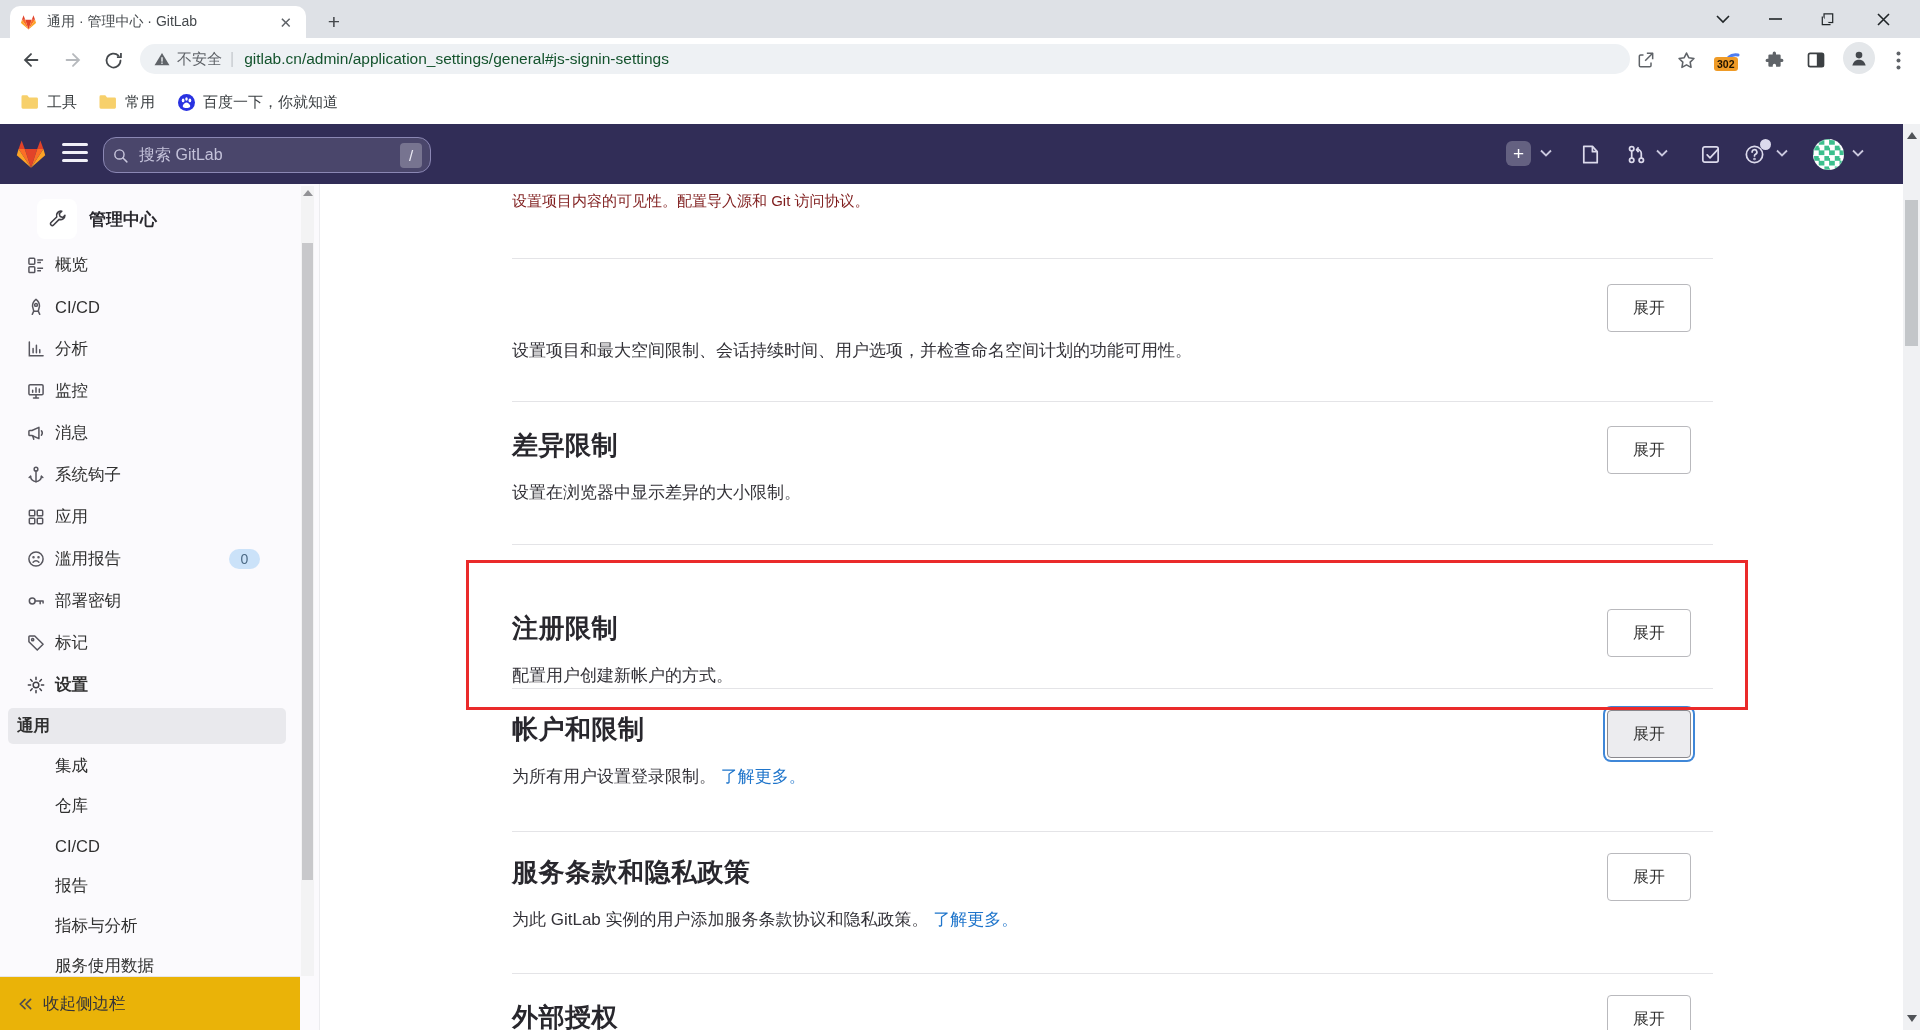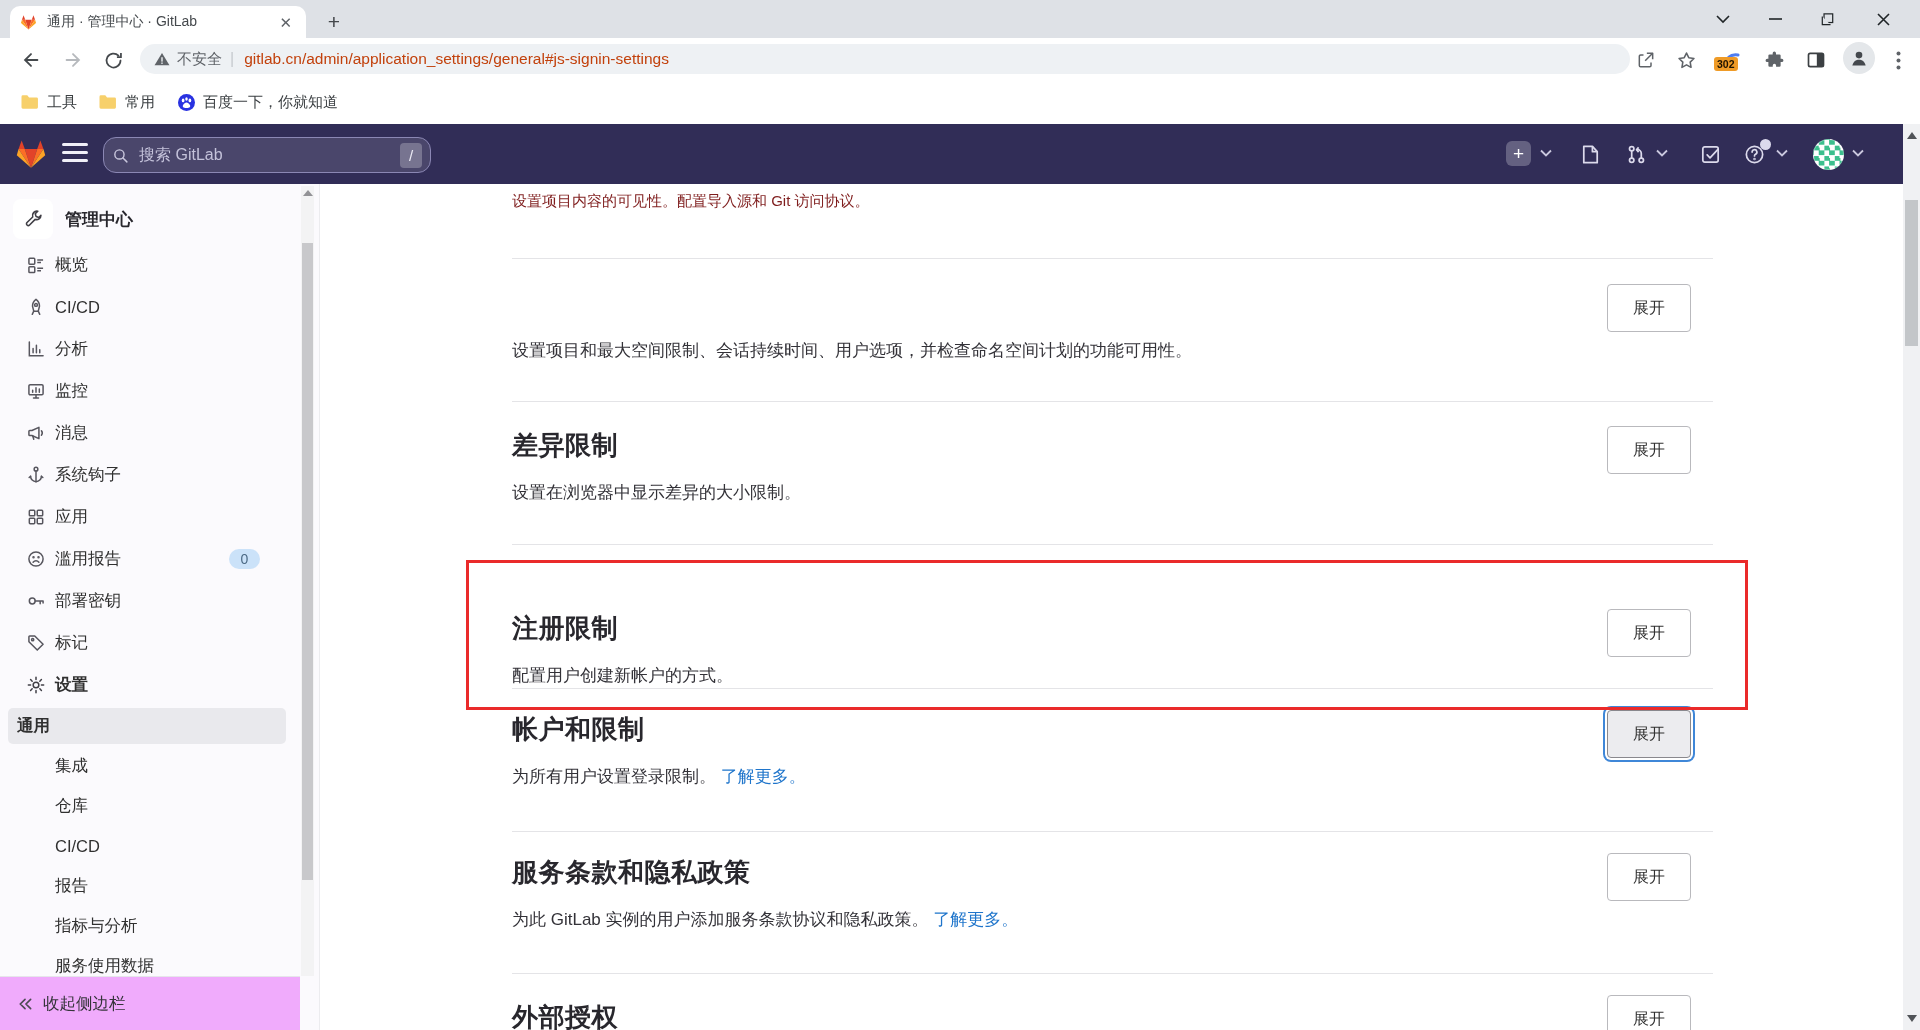--- a/index.html
+++ b/index.html
@@ -13,21 +13,21 @@
   .tab-close{color:#5f6368;font-size:15px;line-height:1;padding:2px 4px;cursor:default;}
   .newtab{position:absolute;left:320px;top:8px;width:28px;height:28px;display:flex;align-items:center;
     justify-content:center;font-size:21px;color:#44474b;}
   .wctrl{position:absolute;top:0;height:38px;width:46px;display:flex;align-items:center;justify-content:center;}
   .toolbar{position:absolute;left:0;top:38px;width:1920px;height:42px;background:#fff;}
   .navbtn{position:absolute;top:47px;width:26px;height:26px;display:flex;align-items:center;justify-content:center;}
   .urlpill{position:absolute;left:140px;top:44px;width:1490px;height:30px;border-radius:15px;background:#eef1f4;
     display:flex;align-items:center;padding:0 14px;box-sizing:border-box;}
   .sec-label{color:#5f6368;font-size:15px;margin:0 8px 0 7px;}
   .url-sep{color:#c6cace;font-size:16px;margin-right:10px;}
-  .url-text{color:#c2410c;font-size:15.5px;}
+  .url-text{color:#14532d;font-size:15.5px;}
   .tool-ic{position:absolute;top:46px;width:28px;height:28px;display:flex;align-items:center;justify-content:center;}
   .ext-badge{position:absolute;left:-2px;top:11px;background:#ef9b27;color:#1e1300;font-size:10.5px;font-weight:bold;
     border-radius:3px;padding:1px 3px;}
   .chrome-avatar{position:absolute;left:1843px;top:42px;width:32px;height:32px;border-radius:50%;background:#e4e7ea;
     display:flex;align-items:center;justify-content:center;}
   .bookbar{position:absolute;left:0;top:80px;width:1920px;height:44px;background:#fff;border-bottom:1px solid #e5e7ea;}
   .bookmark{position:absolute;top:90px;height:24px;display:flex;align-items:center;font-size:15px;color:#3c4043;}
   .bookmark svg{margin-right:8px;}
   
   .glnav{position:absolute;left:0;top:124px;width:1903px;height:60px;background:#312d57;}
@@ -42,37 +42,37 @@
     display:flex;align-items:center;justify-content:center;font-size:15px;}
   .gl-ic{position:absolute;top:140px;width:28px;height:28px;display:flex;align-items:center;justify-content:center;}
   .chev{position:absolute;top:149px;width:12px;height:10px;}
   .plusbox{position:absolute;left:1506px;top:141px;width:25px;height:25px;border-radius:6px;
     background:rgba(255,255,255,.25);display:flex;align-items:center;justify-content:center;color:#fff;font-size:19px;line-height:1;}
   .gl-avatar{position:absolute;left:1813px;top:139px;width:31px;height:31px;border-radius:50%;overflow:hidden;
     background:conic-gradient(#3bbf8d 0 25%,#fff 0 50%,#3bbf8d 0 75%,#fff 0);background-size:10.4px 10.4px;border:1px solid rgba(255,255,255,.35);box-sizing:border-box;}
   .notif-dot{position:absolute;left:1760px;top:139px;width:11px;height:11px;border-radius:50%;background:#dcdaec;}
   
   .sidebar{position:absolute;left:0;top:184px;width:320px;height:846px;background:#fbfafd;border-right:1px solid #ececef;box-sizing:border-box;}
-  .sb-header{position:absolute;left:0;top:12px;height:46px;display:flex;align-items:center;padding-left:13px;}
+  .sb-header{position:absolute;left:0;top:12px;height:46px;display:flex;align-items:center;padding-left:37px;}
   .sb-header .iconbox{width:40px;height:40px;border-radius:8px;background:#fff;display:flex;align-items:center;justify-content:center;}
   .sb-header .hlabel{font-size:17px;font-weight:bold;margin-left:12px;color:#28272d;}
   .sb-list{position:absolute;left:0;top:60px;width:300px;}
   .sb-row{height:42px;display:flex;align-items:center;padding-left:26px;font-size:16.5px;color:#303030;}
   .sb-row .sbic{width:20px;height:20px;margin-right:9px;display:flex;align-items:center;justify-content:center;}
   .sb-row.bold{font-weight:bold;}
   .sb-sub{height:40px;display:flex;align-items:center;padding-left:55px;font-size:16.5px;color:#303030;position:relative;}
   .sb-sub.active{font-weight:bold;padding-left:17px;}
   .sb-sub.active::before{content:"";position:absolute;left:8px;right:14px;top:2px;bottom:2px;background:#e9e9ed;border-radius:5px;z-index:0;}
   .sb-sub span{position:relative;z-index:1;}
   .sb-badge{margin-left:auto;margin-right:40px;background:#cbe2f9;color:#4c6a85;font-size:14px;border-radius:12px;
     min-width:17px;text-align:center;padding:2px 7px;}
   .sb-scroll{position:absolute;left:301px;top:186px;width:13px;height:790px;background:#f3f3f4;}
   .sb-thumb{position:absolute;left:302px;top:243px;width:11px;height:637px;background:#c8c8cb;}
   .sb-up{position:absolute;left:303px;top:190px;width:0;height:0;border-left:5px solid transparent;border-right:5px solid transparent;border-bottom:6px solid #929296;}
-  .collapse-bar{position:absolute;left:0;top:976px;width:300px;height:54px;background:#f0abfc;border-top:1px solid #e6e6ea;
+  .collapse-bar{position:absolute;left:0;top:976px;width:300px;height:54px;background:#eab308;border-top:1px solid #e6e6ea;
     display:flex;align-items:center;padding-left:18px;box-sizing:border-box;font-size:16.5px;color:#35343a;}
   
   .main{position:absolute;left:321px;top:184px;width:1582px;height:846px;background:#fff;}
   .intro{position:absolute;left:512px;top:192px;font-size:15px;color:#7f1d1d;}
   .divider{position:absolute;left:512px;width:1201px;height:1px;background:#e4e4e7;}
   .sec{position:absolute;left:512px;width:1201px;}
   .sec h2{margin:0;font-size:26px;font-weight:bold;color:#28272d;letter-spacing:.5px;}
   .sec .desc{position:absolute;left:0;top:53px;font-size:17px;color:#333238;white-space:nowrap;}
   .sec .desc a{color:#1f75cb;text-decoration:none;}
   .btn-expand{position:absolute;right:22px;top:-2px;width:84px;height:48px;background:#fff;border:1px solid #b9b9bd;

